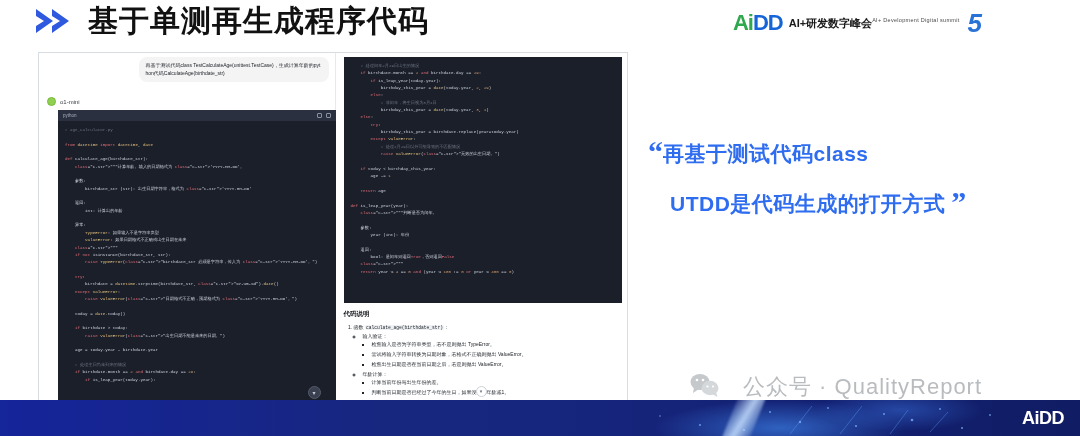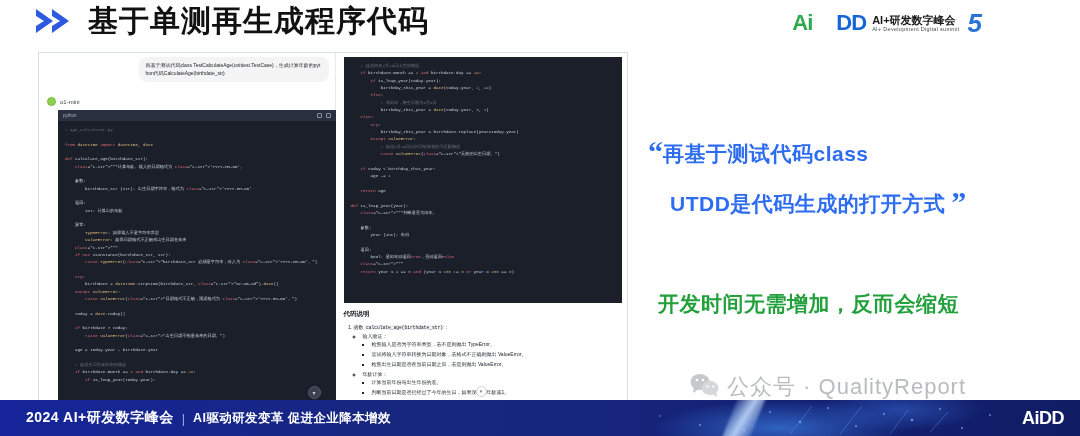--- a/index.html
+++ b/index.html
@@ -28,22 +28,22 @@
     white-space: nowrap;
   }
 
   
   .brand {
     position: absolute; right: 10px; top: 10px;
     display: flex; align-items: center; gap: 6px;
   }
   .brand-mark { font-size: 22px; font-weight: bold; line-height: 1; letter-spacing: -1px; }
   .brand-a { color: #2fa84f; margin-top: 20px; }
-  .brand-dd { color: #1565d8; padding-left: 24px; }
-  .brand-txt { display: flex; flex-direction: column; justify-content: center; }
+  .brand-dd { color: #1565d8; }
+  .brand-txt { display: flex; justify-content: center; }
   .brand-cn { font-size: 11px; font-weight: bold; color: #1a1a1a; line-height: 1.1; white-space: nowrap; }
   .brand-en { font-size: 5.5px; color: #4a4a4a; line-height: 1.2; letter-spacing: .3px; white-space: nowrap; }
   .brand-5 { font-size: 26px; color: #2a73d6; font-style: italic; font-weight: bold; line-height: 1; margin-left: 2px; }
 
   
   .shot {
     position: absolute;
     left: 38px; top: 52px;
     width: 590px; height: 358px;
     background: #ffffff;
@@ -153,21 +153,21 @@
   .q-row2 { margin-top: 22px; padding-left: 22px; }
   .q-green {
     position: absolute; left: 658px; top: 290px;
     color: #22a03c; font-size: 21px; font-weight: bold; letter-spacing: .5px;
     white-space: nowrap;
   }
 
   
   .wechat {
     position: absolute; left: 690px; top: 372px;
-    display: flex; align-items: center; gap: 7px;
+    display: flex; align-items: center; gap: 23px;
   }
   .wechat-txt { font-size: 22px; color: #b9bcbf; letter-spacing: 1px; white-space: nowrap; }
 
   
   .footer {
     position: absolute; left: 0; bottom: 0;
     width: 1080px; height: 36px;
     background:
       radial-gradient(ellipse 180px 40px at 780px 28px, rgba(70,150,255,.55), rgba(70,150,255,0) 70%),
       radial-gradient(ellipse 120px 30px at 900px 10px, rgba(60,120,230,.45), rgba(60,120,230,0) 70%),
@@ -353,21 +353,20 @@
   <div class="quote-zone">
     <div class="q-line">
       <span class="q-mark">“</span>
       <span class="q-text-blue">再基于测试代码class</span>
     </div>
     <div class="q-line q-row2">
       <span class="q-text-blue">UTDD是代码生成的打开方式</span>
       <span class="q-mark close">”</span>
     </div>
   </div>
-  <div class="q-green">开发时间无需增加，反而会缩短</div>
 
   <div class="wechat">
     <span>
       <svg width="30" height="25" viewBox="0 0 30 25">
         <ellipse cx="10" cy="9" rx="9.5" ry="8" fill="#c6c9cc"></ellipse>
         <polygon points="4,14 3,20 9,16" fill="#c6c9cc"></polygon>
         <circle cx="7" cy="7" r="1.3" fill="#ffffff"></circle>
         <circle cx="13" cy="7" r="1.3" fill="#ffffff"></circle>
         <ellipse cx="20" cy="15" rx="8.5" ry="7.2" fill="#d5d8da"></ellipse>
         <polygon points="26,19 27.5,24 22,21" fill="#d5d8da"></polygon>
@@ -397,21 +396,16 @@
         </g>
         <g stroke="#5fa0ff" stroke-width="0.7" opacity=".55" fill="none">
           <path d="M790 34 L812 6"></path>
             <path d="M840 34 L862 6"></path>
           <path d="M890 34 L908 10"></path>
             <path d="M930 32 L948 12"></path>
         </g>
       </svg>
     </div>
     <div class="footer-streak"></div>
-    <div class="footer-text">
-      <span class="f-main">2024 AI+研发数字峰会</span>
-      <span class="f-sep">|</span>
-      <span class="f-sub">AI驱动研发变革  促进企业降本增效</span>
-    </div>
     <div class="footer-logo">AiDD</div>
   </div>
 
 </div>
 
 </body></html>

